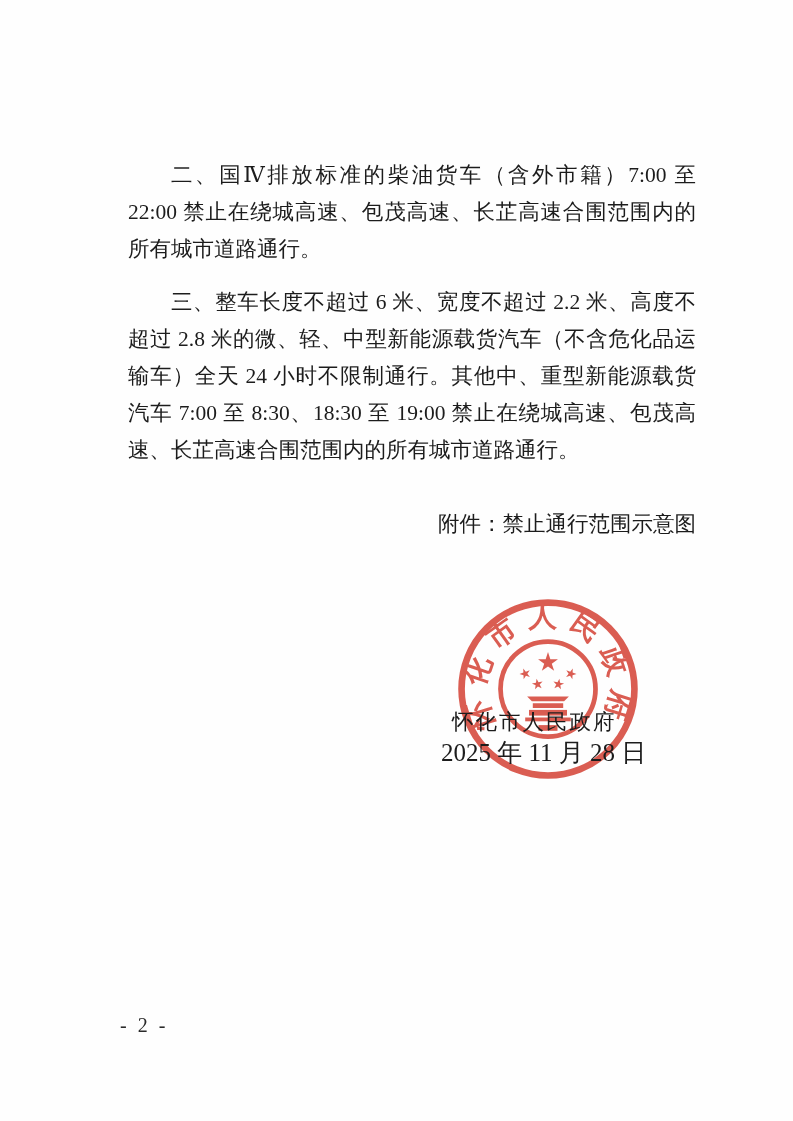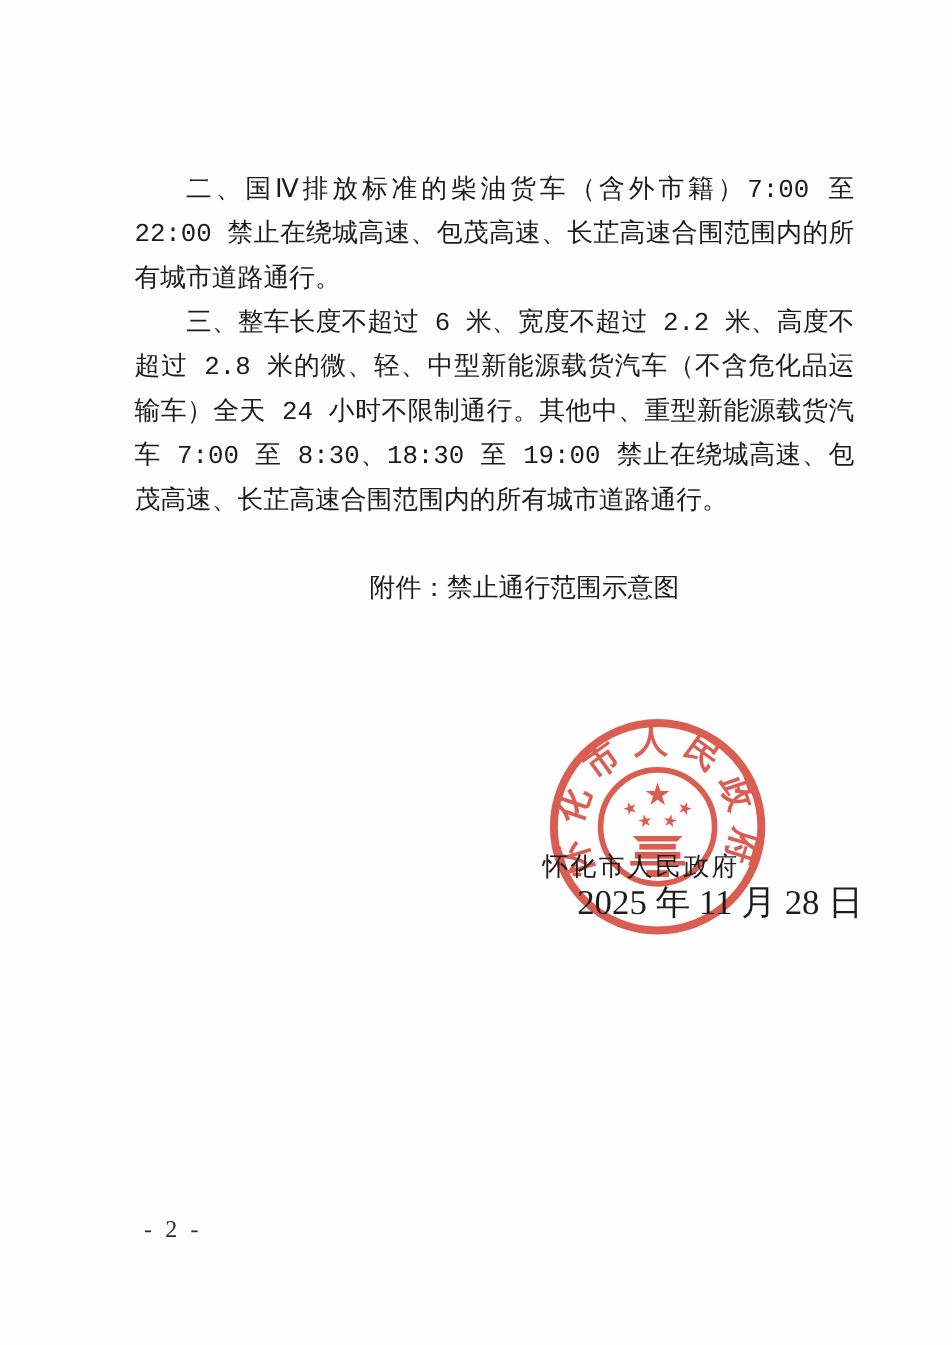--- a/index.html
+++ b/index.html
@@ -20,28 +20,27 @@
     position: absolute;
     left: 112px;
     top: 141px;
     width: 600px;
     font-size: 21.5px;
     line-height: 37px;
     text-align: justify;
     text-justify: inter-ideograph;
   }
   .para {
-    margin: 0;
+    margin: 16px;
     text-indent: 2em;
-    font-family: Liberation Mono, monospace;
   }
   .attachment {
     margin-top: 37px;
     text-indent: 50px;
-    text-align: center;
+    text-align: right;
   }
   .seal {
     position: absolute;
     left: 453px;
     top: 594px;
     width: 190px;
     height: 190px;
     z-index: 1;
     opacity: 0.88;
     filter: blur(0.3px);
@@ -59,24 +58,23 @@
     top: 709px;
     font-size: 21.5px;
     line-height: 26px;
     letter-spacing: 2px;
     z-index: 2;
   }
   .issue-date {
     position: absolute;
     left: 441px;
     top: 740px;
-    font-size: 29px;
+    font-size: 25px;
     line-height: 26px;
     z-index: 2;
-    margin-left: 40px;
   }
   .page-number {
     position: absolute;
     left: 120px;
     top: 1014px;
     font-size: 20px;
     letter-spacing: 3px;
     color: #2a2a2a;
   }
 </style>

